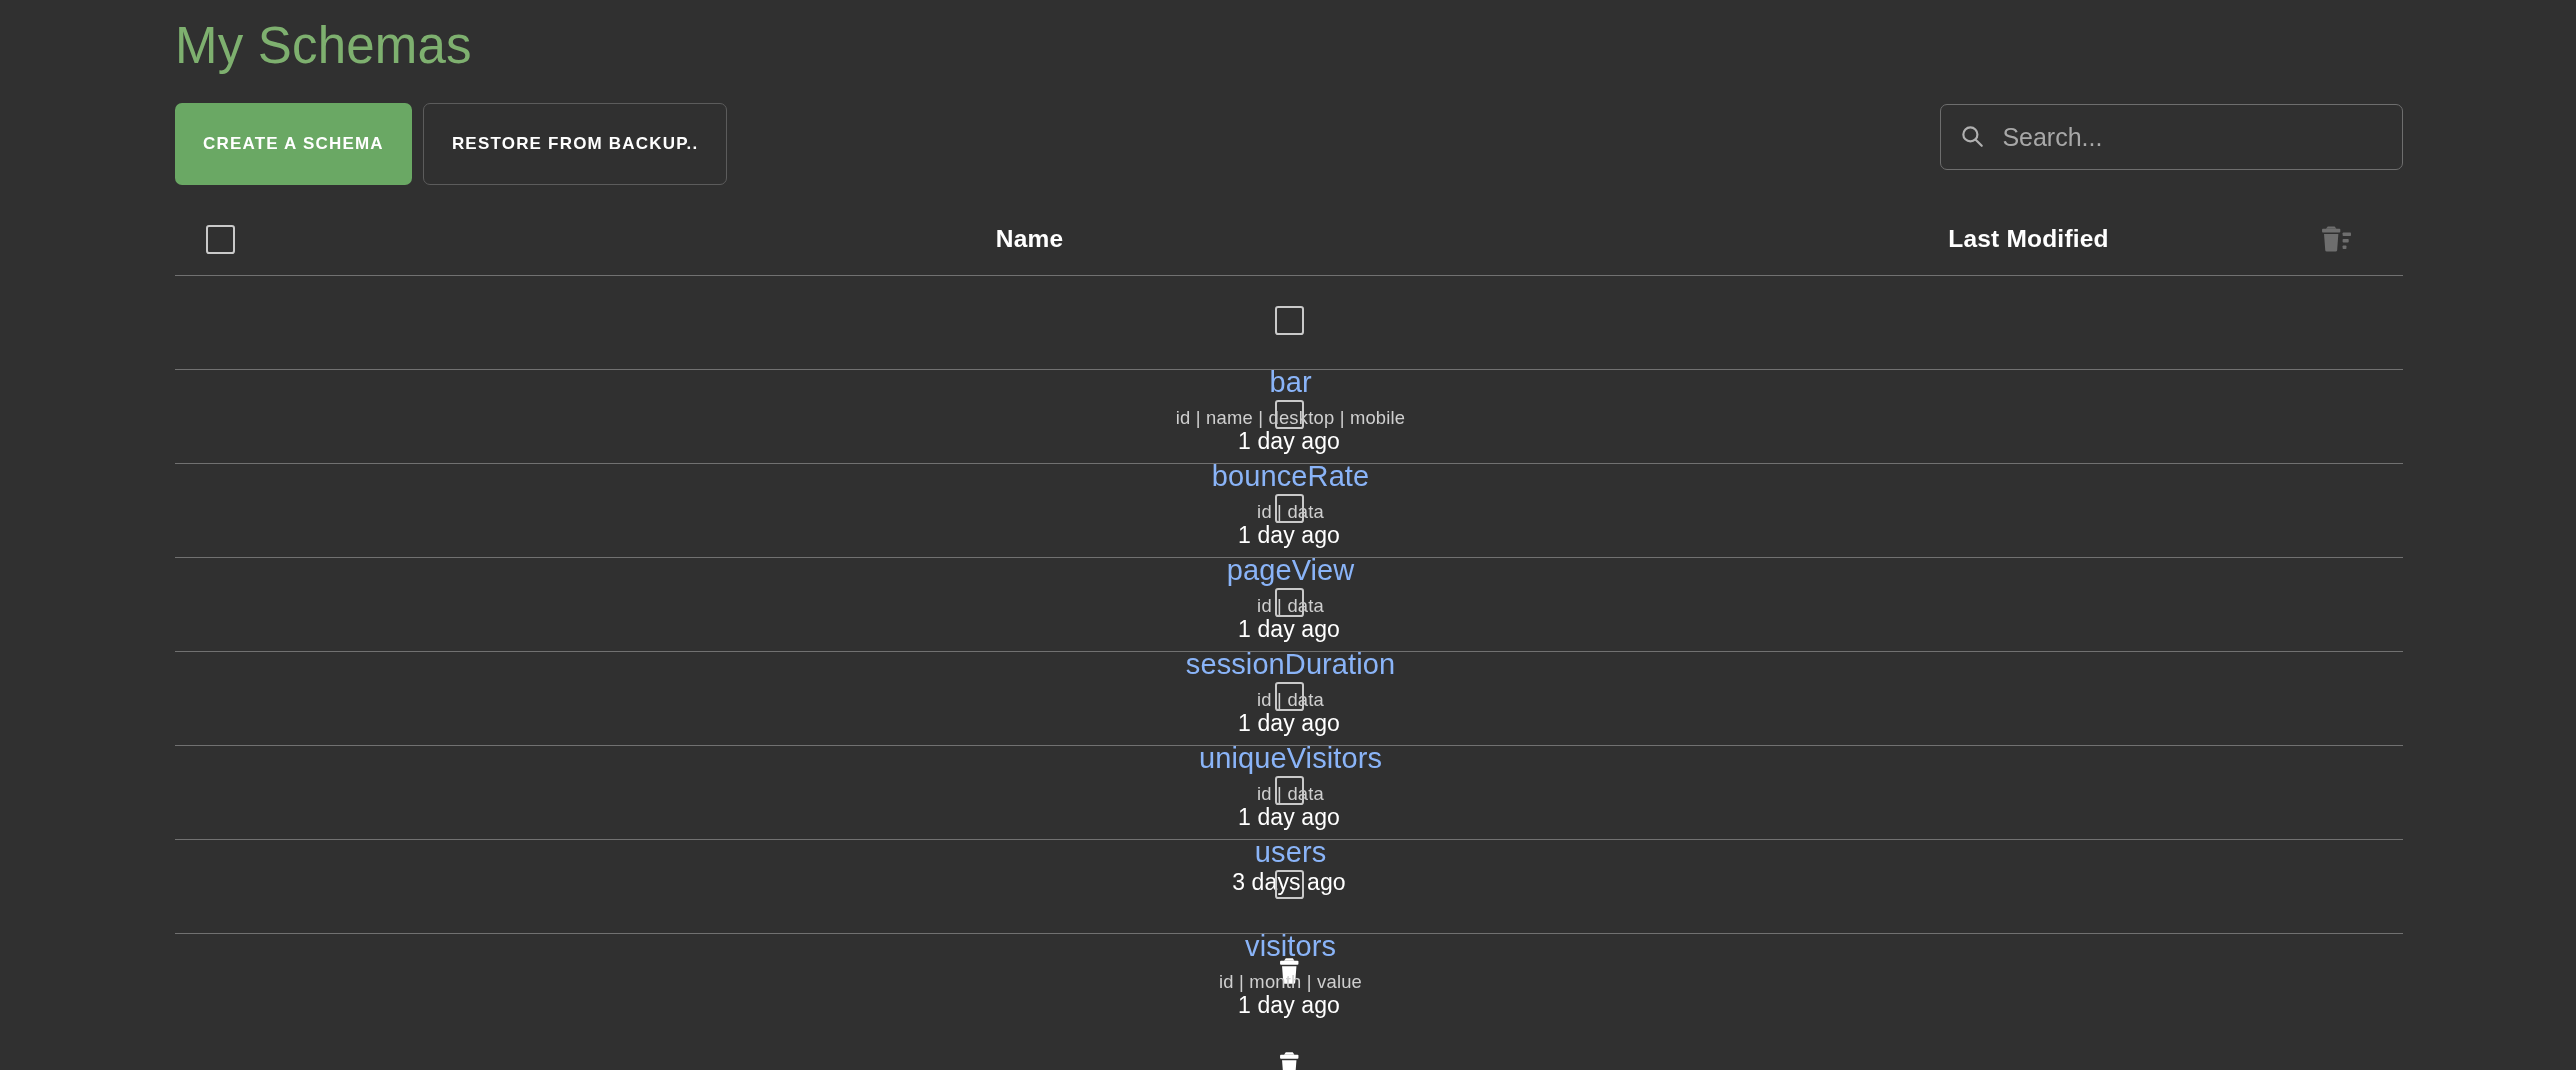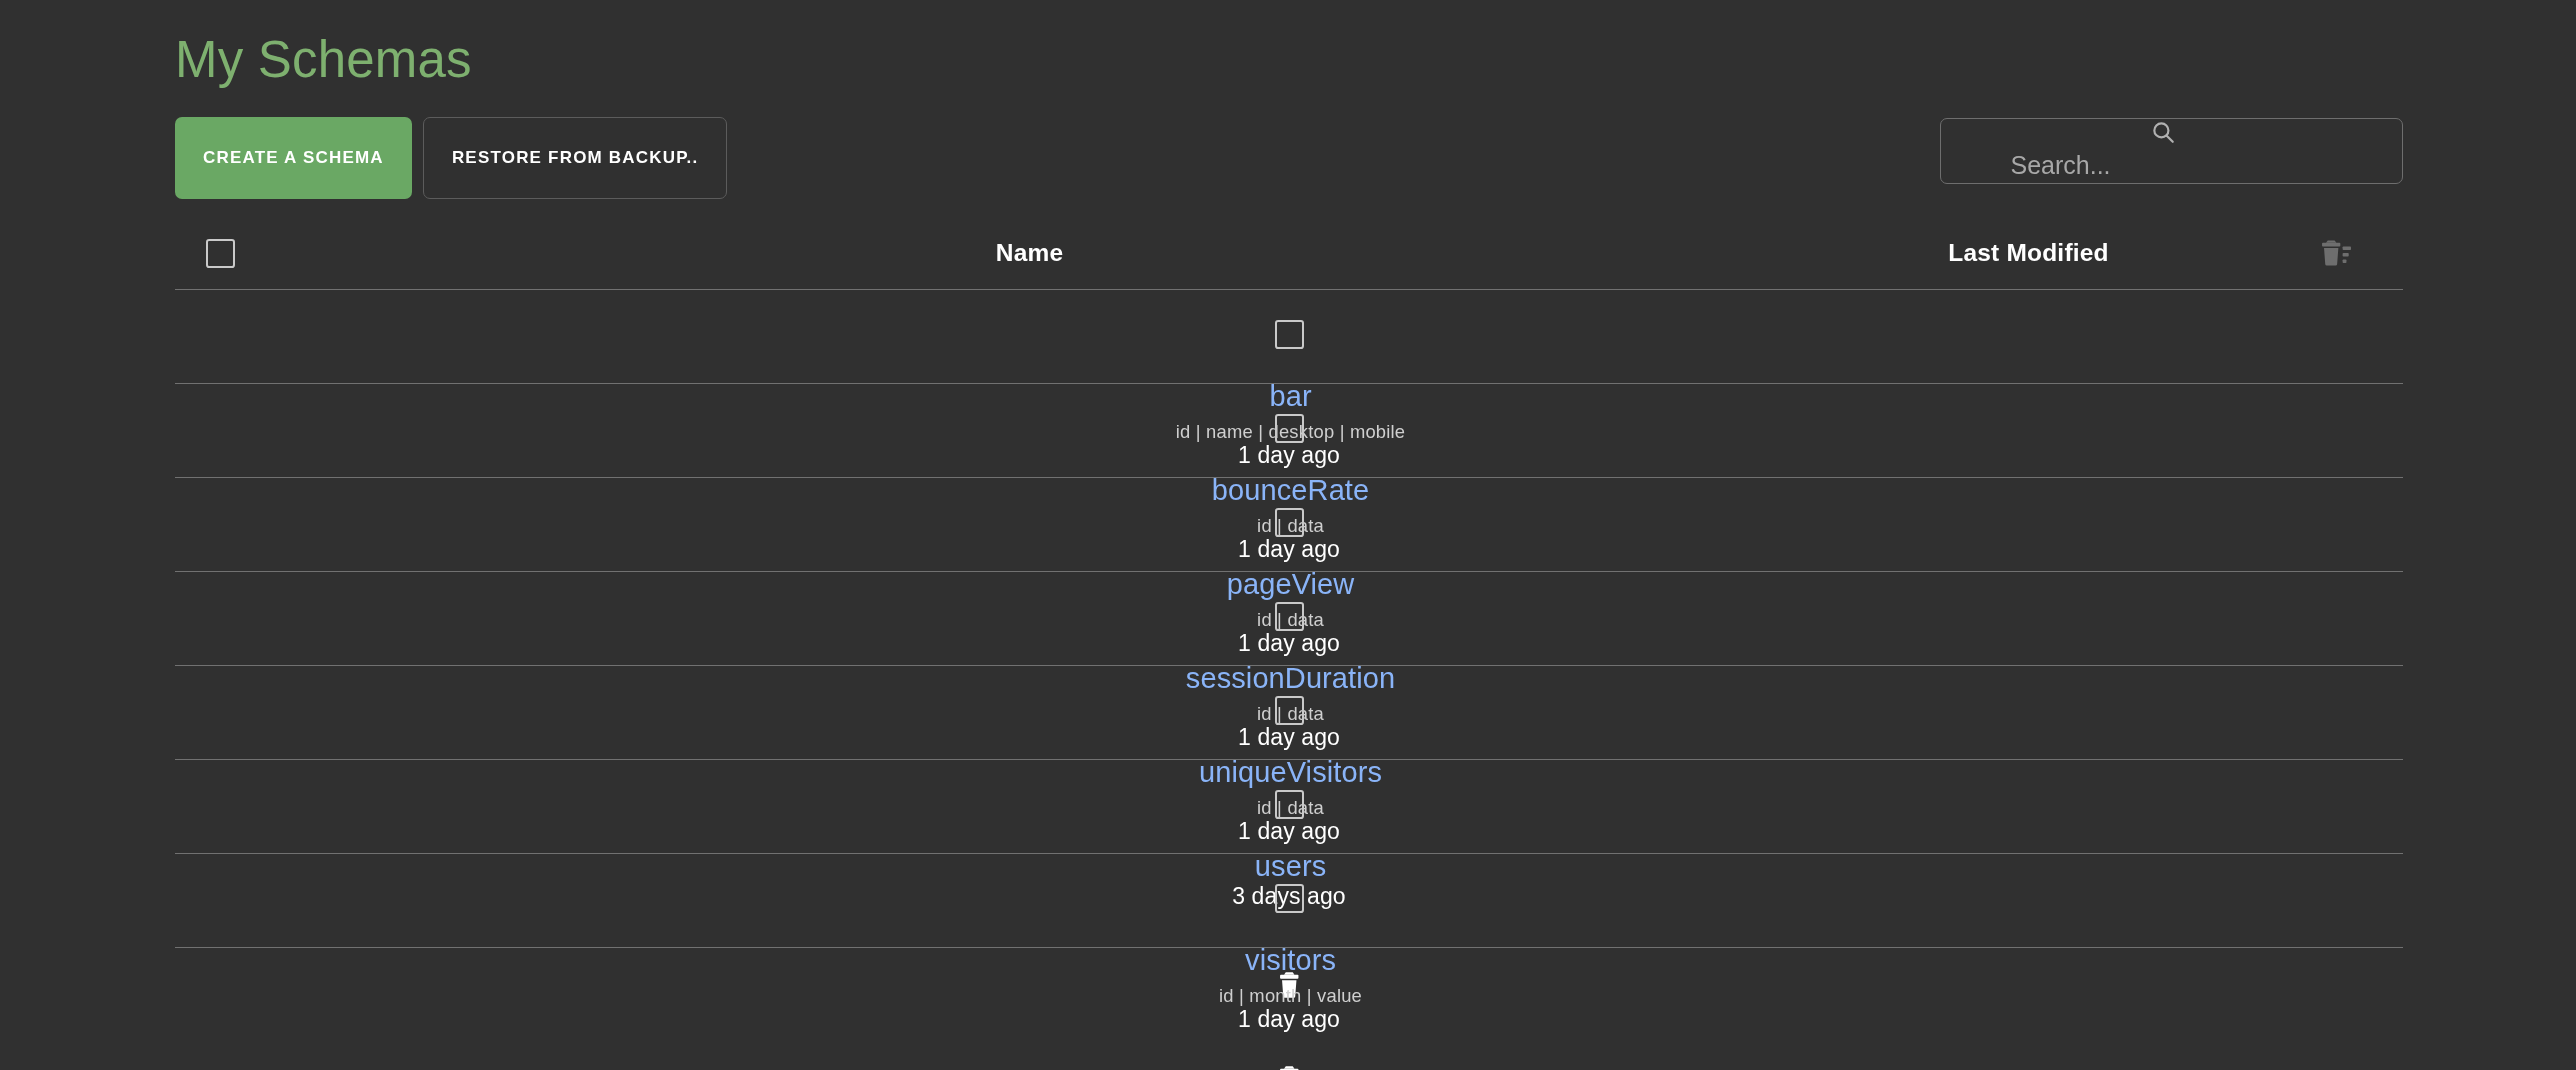--- a/index.html
+++ b/index.html
@@ -25,21 +25,21 @@
     top: 0;
     width: 2228px;
   }
 
   
   .page-title {
     font-size: 51px;
     font-weight: 400;
     color: #7eb06f;
     letter-spacing: 0.2px;
-    padding-top: 28px;
+    padding-top: 14px;
     line-height: 1.25;
     white-space: nowrap;
   }
 
   
   .actionbar {
     margin-top: 25px;
     height: 66px;
     position: relative;
   }
@@ -80,21 +80,20 @@
     right: 0;
     top: 1.5px;
     width: 463px;
     height: 66px;
     border: 1.5px solid #6e6e6e;
     border-radius: 7px;
     display: flex;
     align-items: center;
     padding: 0 18.4px;
     background: transparent;
-    flex-direction: column;
   }
 
   .search-icon { flex: 0 0 auto; display: block; margin-right: 17px; }
 
   .search-input {
     flex: 1 1 auto;
     background: transparent;
     border: none;
     outline: none;
     color: #c8c8c8;

